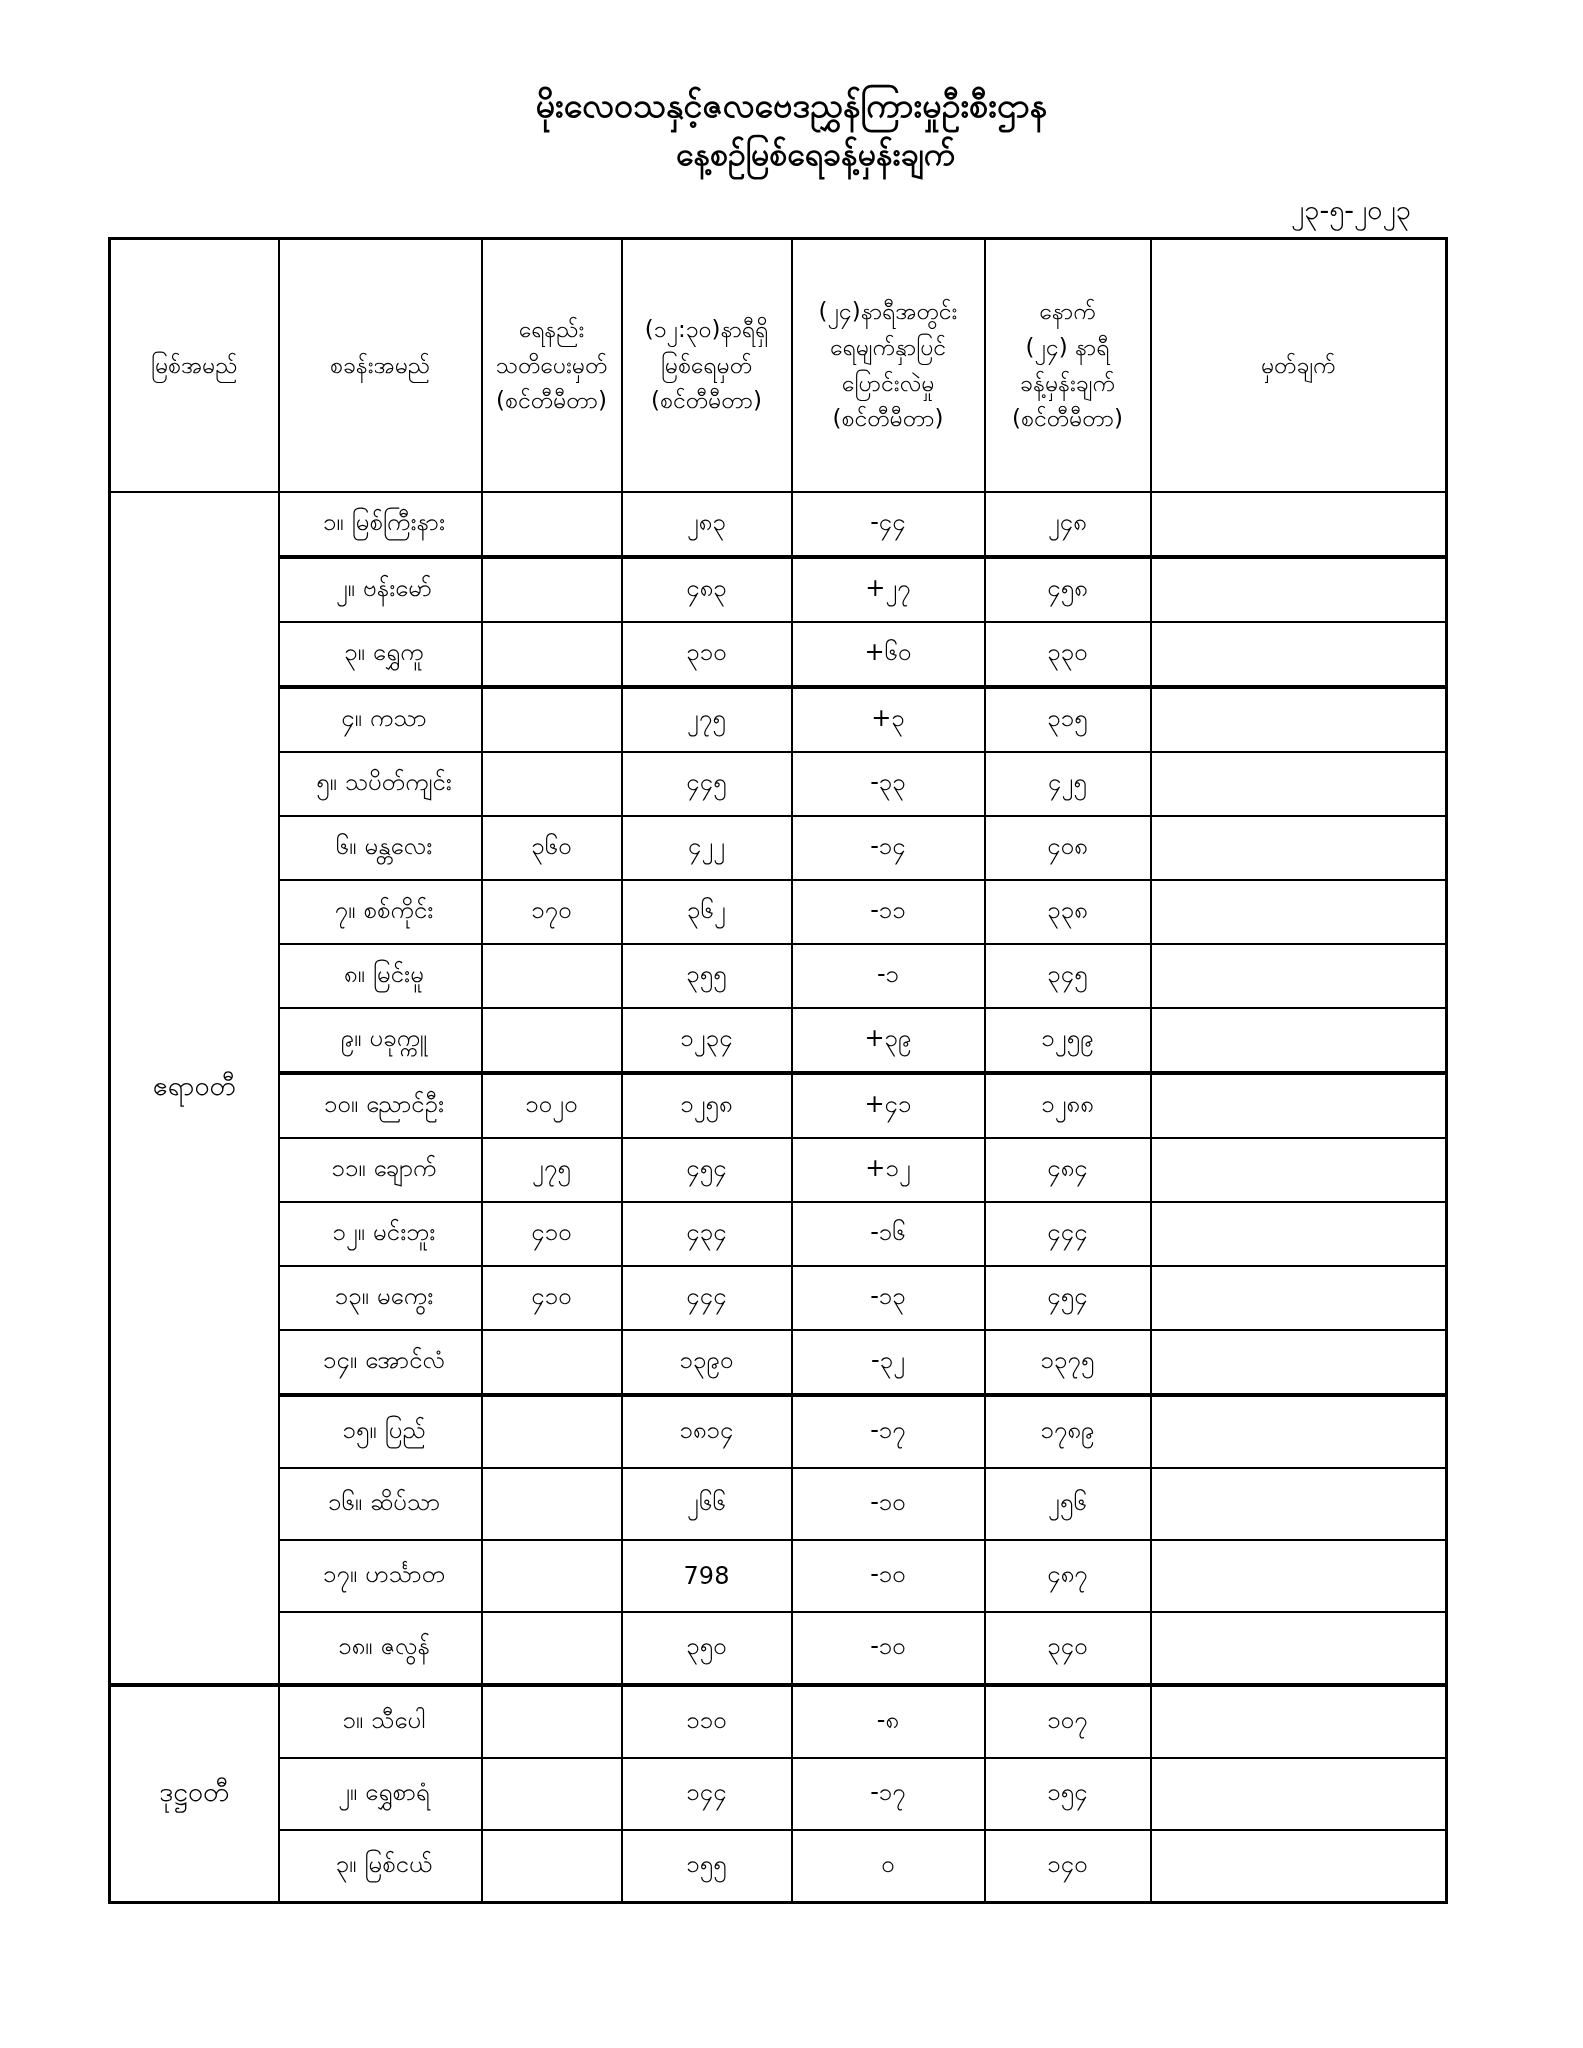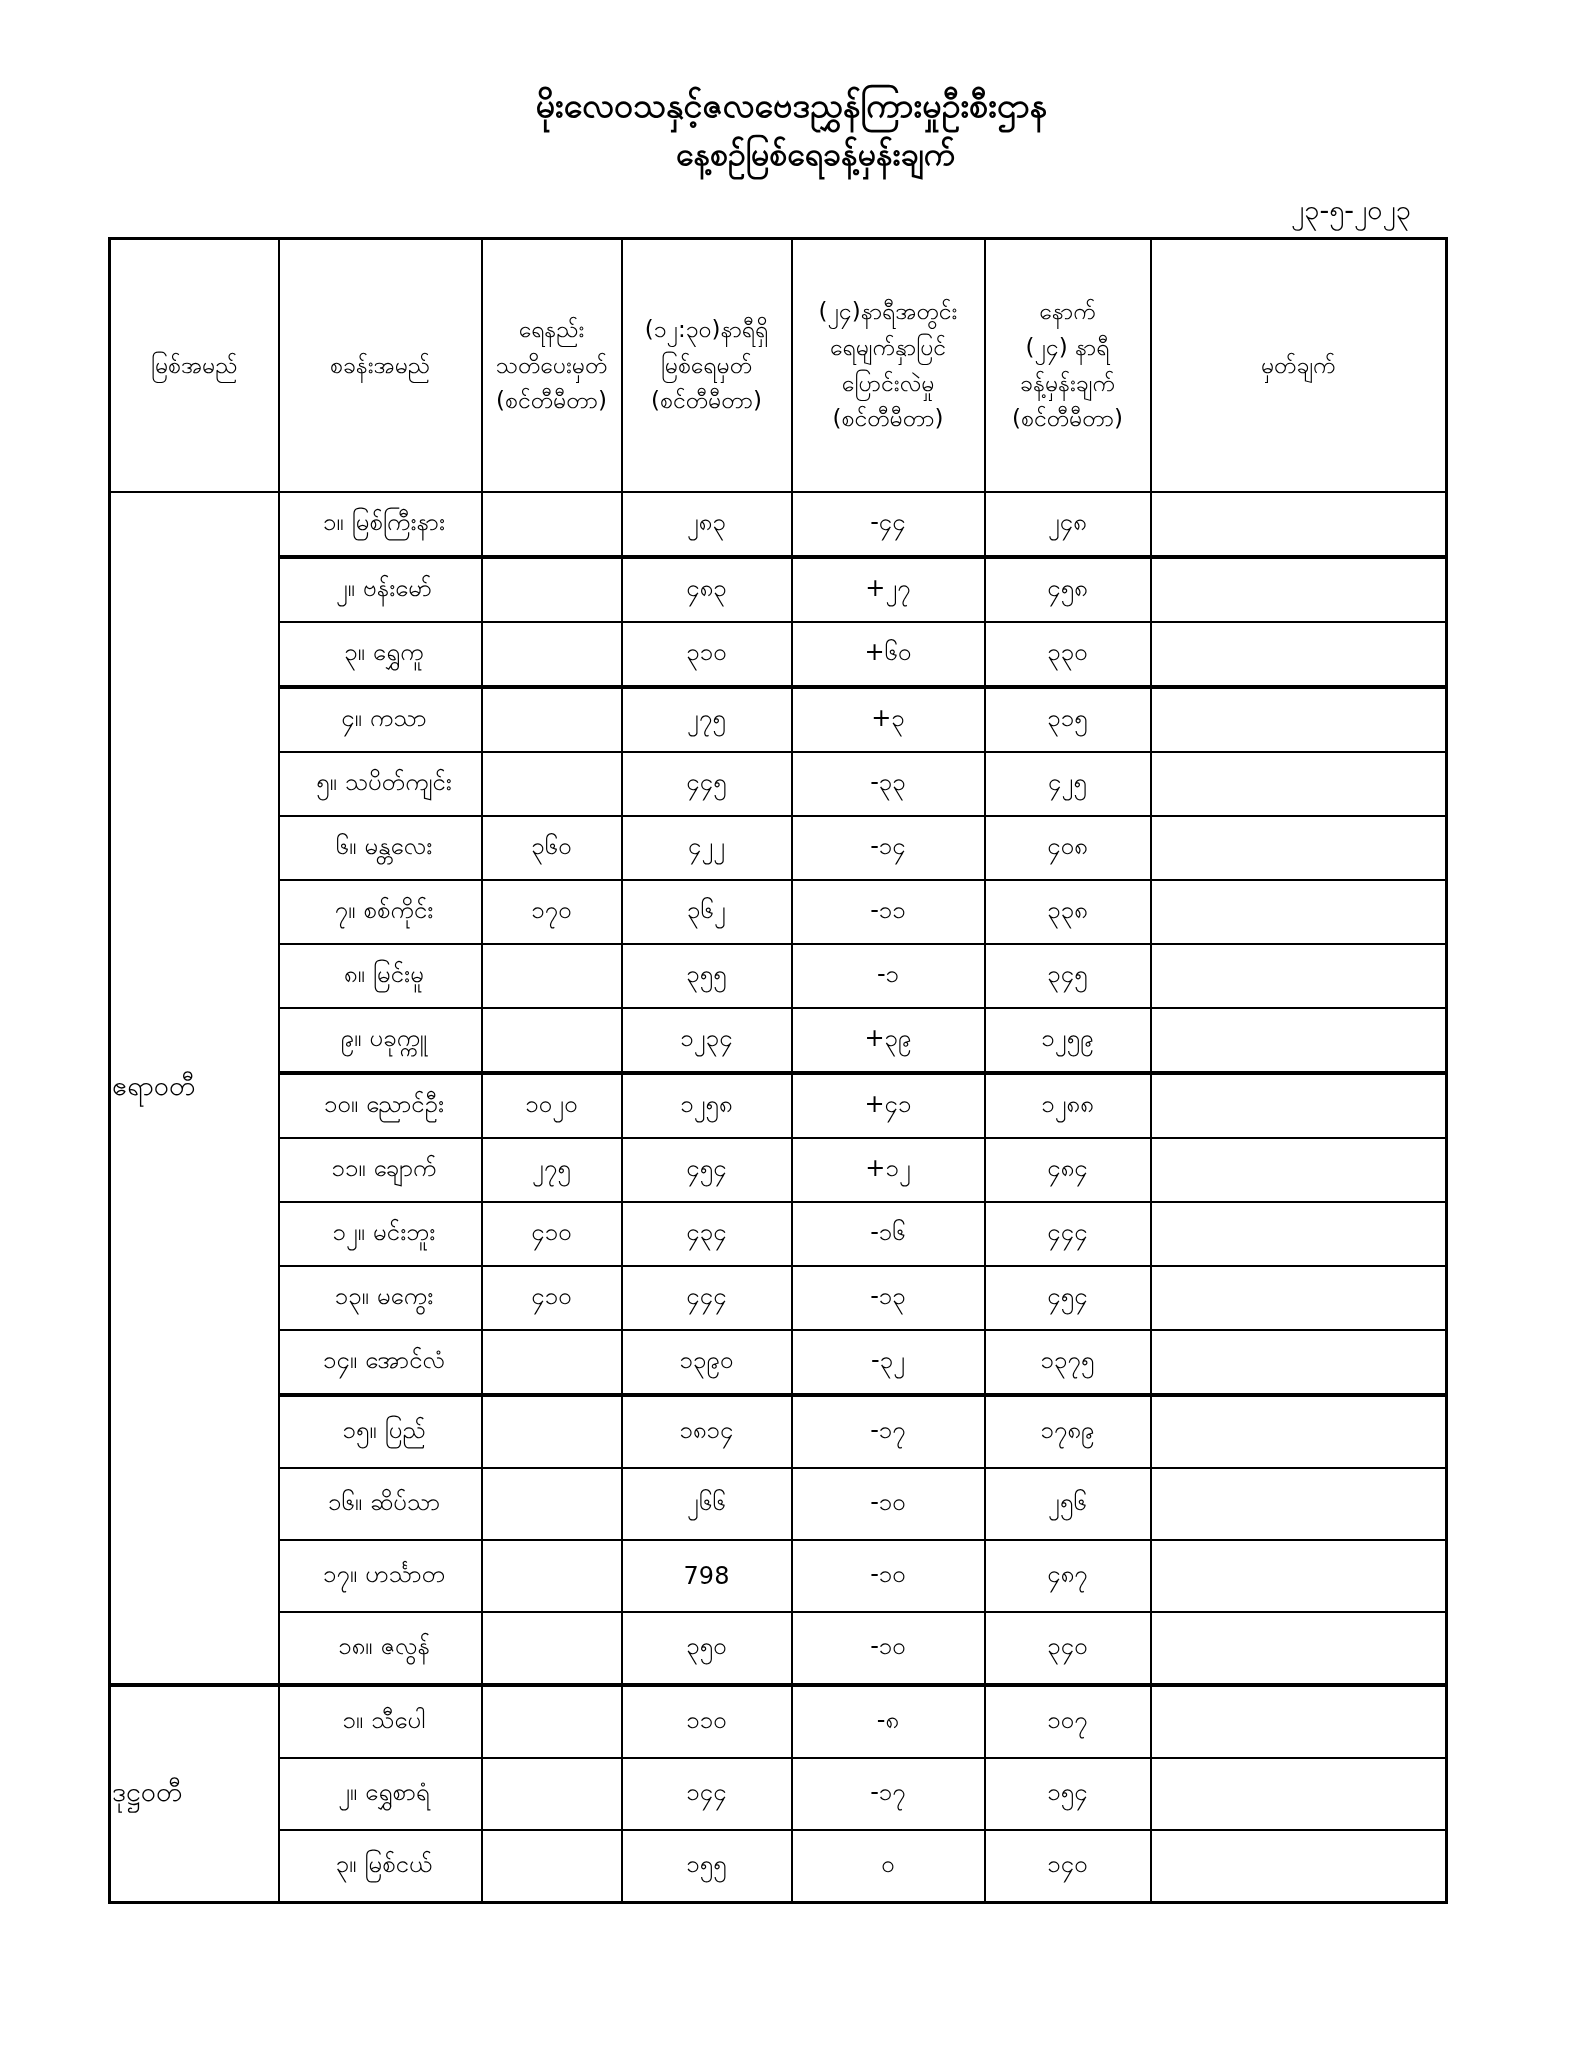--- a/index.html
+++ b/index.html
@@ -17,21 +17,21 @@
   table.wl th, table.wl td { border:2px solid #000; overflow:hidden; }
   table.wl { border:3px solid #000; }
   thead th {
     height:251px; font-weight:normal; font-size:23px; line-height:1.55;
     text-align:center; vertical-align:middle; white-space:pre-line; padding:0 2px;
     border-bottom-width:3px;
   }
   tr.r60 td { height:60px; }
   tr.r68 td { height:68px; }
   tr.thick td { border-bottom-width:4px; }
-  td.river { font-size:27px; text-align:left; vertical-align:middle; }
+  td.river { font-size:27px; text-align:center; vertical-align:middle; }
   td.station { font-size:24px; text-align:center; padding-left:9px; vertical-align:middle; white-space:nowrap; }
   td.station .no { margin-right:8px; }
   td.num { font-size:24px; text-align:center; vertical-align:middle; }
   td.remark { background:#fff; }
 </style>
 </head>
 <body>
 
 <div class="page">
 

